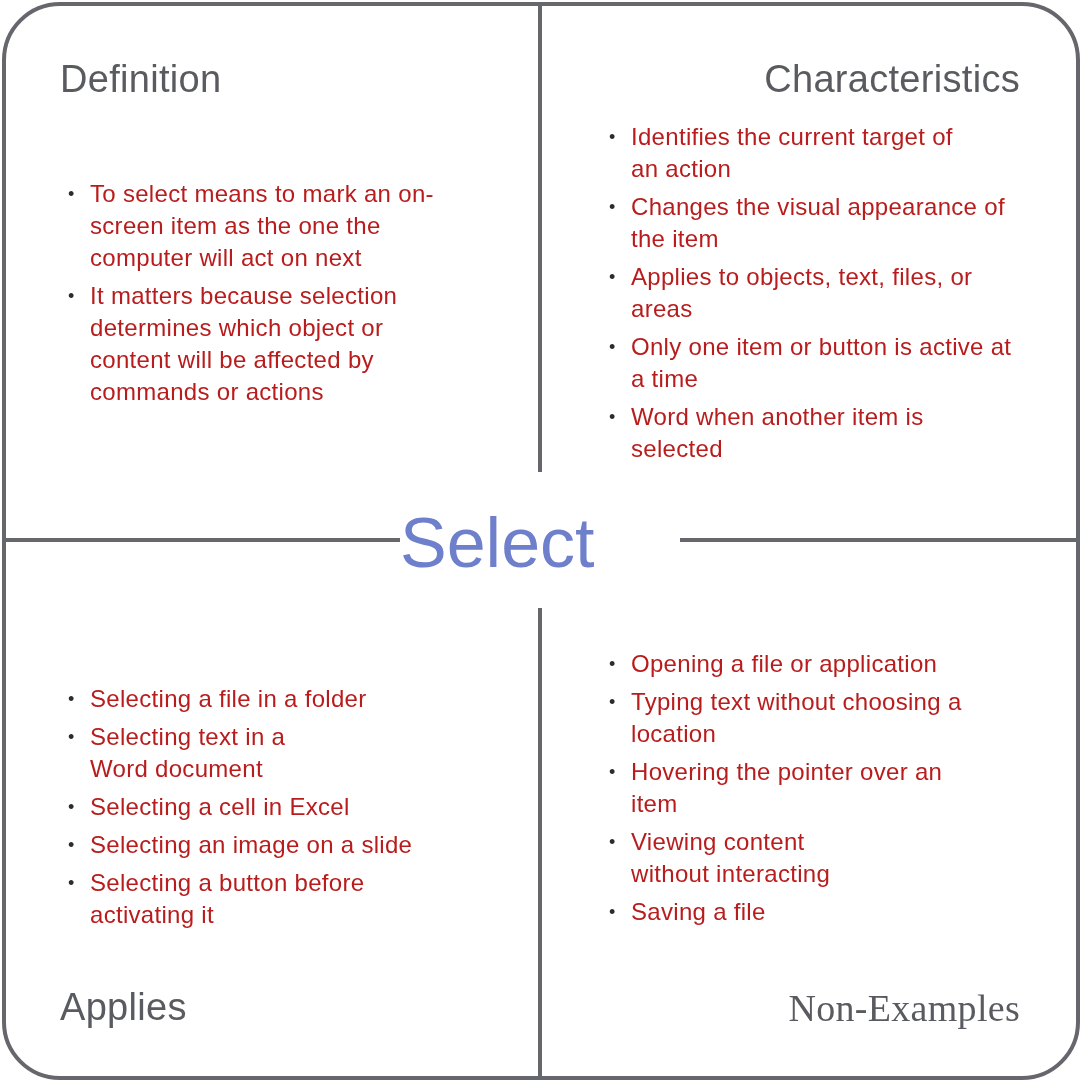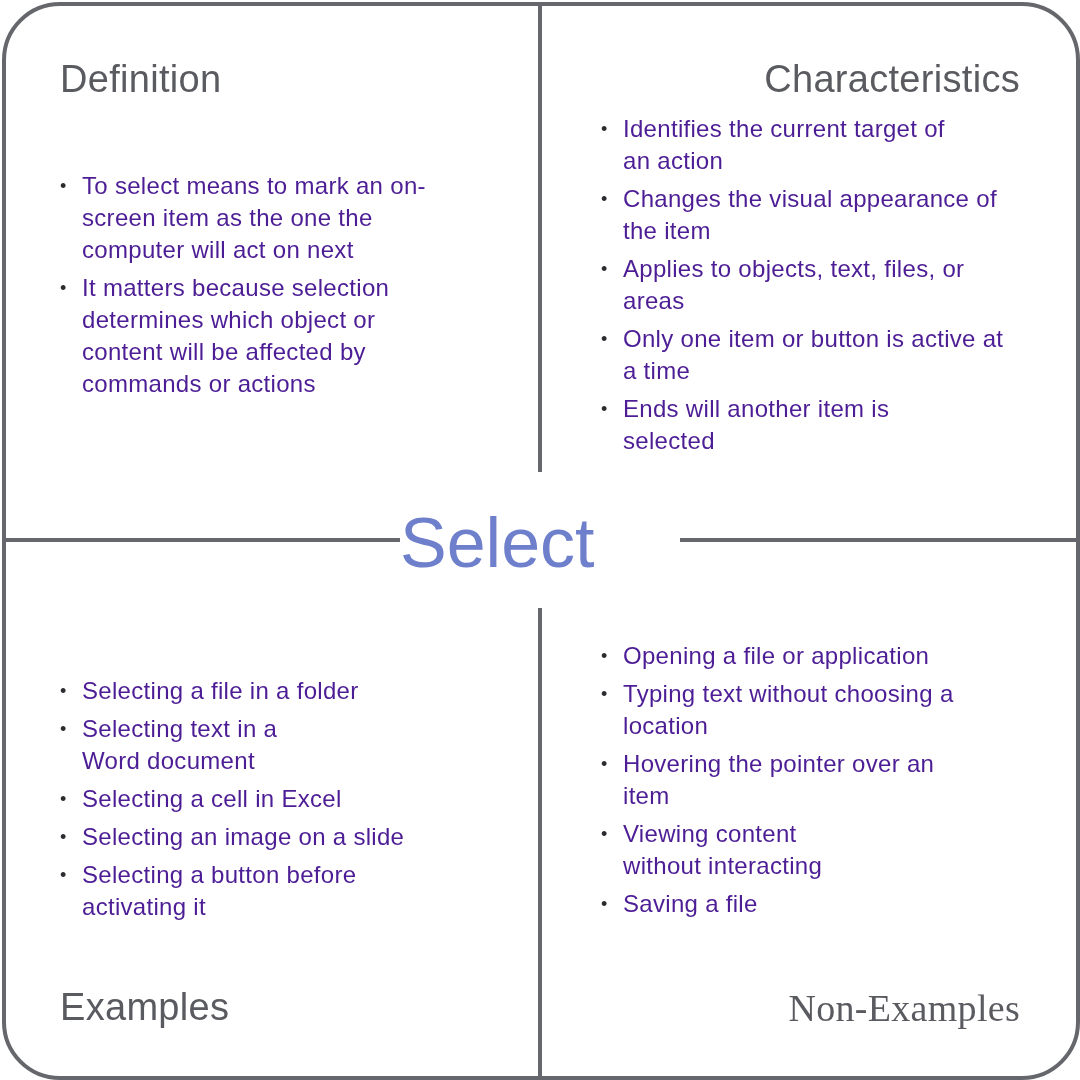--- a/index.html
+++ b/index.html
@@ -5,22 +5,22 @@
   html, body { margin:0; padding:0; background:#ffffff; }
   body { width:1080px; height:1080px; position:relative; overflow:hidden;
          font-family:"Liberation Sans", sans-serif; }
   .frame { position:absolute; left:2px; top:2px; width:1070px; height:1070px;
            border:4px solid #66676c; border-radius:58px; box-sizing:content-box; }
   .vline { position:absolute; left:538px; width:4px; background:#66676c; }
   .hline { position:absolute; top:538px; height:4px; background:#66676c; }
   .heading { position:absolute; font-size:38px; color:#5a5b60; font-weight:normal; letter-spacing:0.3px; }
   .center-word { position:absolute; left:400px; top:498px; width:280px; 
                  font-size:70px; color:#6e7fcb; line-height:90px; }
-  ul.q { position:absolute; margin:0; padding:0; list-style:none; font-size:24px;
-         color:#4c1d95; line-height:32px; letter-spacing:0.3px; }
+  ul.q { position:absolute; margin:8px; padding:0; list-style:none; font-size:24px;
+         color:#b91c1c; line-height:32px; letter-spacing:0.3px; }
   ul.q li { position:relative; padding-left:22px; margin-bottom:6px; }
   ul.q li::before { content:"\2022"; position:absolute; left:0; top:0; font-size:18px; color:#2b2b30; }
   .w420 { width:420px; }
 </style>
 </head>
 <body>
 
 <div class="frame"></div>
 
 <div class="vline" style="top:4px;height:468px;"></div>
@@ -35,24 +35,24 @@
   <li>To select means to mark an on-screen item as the one the computer will act on next</li>
   <li>It matters because selection determines which object or content will be affected by commands or actions</li>
 </ul>
 
 <div class="heading" style="right:60px;top:58px;">Characteristics</div>
 <ul class="q" style="left:601px;top:113px;width:420px;">
   <li style="width:340px">Identifies the current target of an action</li>
   <li style="width:400px">Changes the visual appearance of the item</li>
   <li style="width:360px">Applies to objects, text, files, or areas</li>
   <li style="width:400px">Only one item or button is active at a time</li>
-  <li style="width:320px">Ends will another item is selected</li>
+  <li style="width:320px">Word when another item is selected</li>
 </ul>
 
-<div class="heading" style="left:60px;top:986px;">Examples</div>
+<div class="heading" style="left:60px;top:986px;">Applies</div>
 <ul class="q" style="left:60px;top:675px;width:420px;">
   <li>Selecting a file in a folder</li>
   <li style="width:240px">Selecting text in a Word document</li>
   <li>Selecting a cell in Excel</li>
   <li>Selecting an image on a slide</li>
   <li style="width:330px">Selecting a button before activating it</li>
 </ul>
 
 <div class="heading" style="right:60px;top:986px;font-family:Liberation Serif, serif;">Non-Examples</div>
 <ul class="q" style="left:601px;top:640px;width:420px;">

